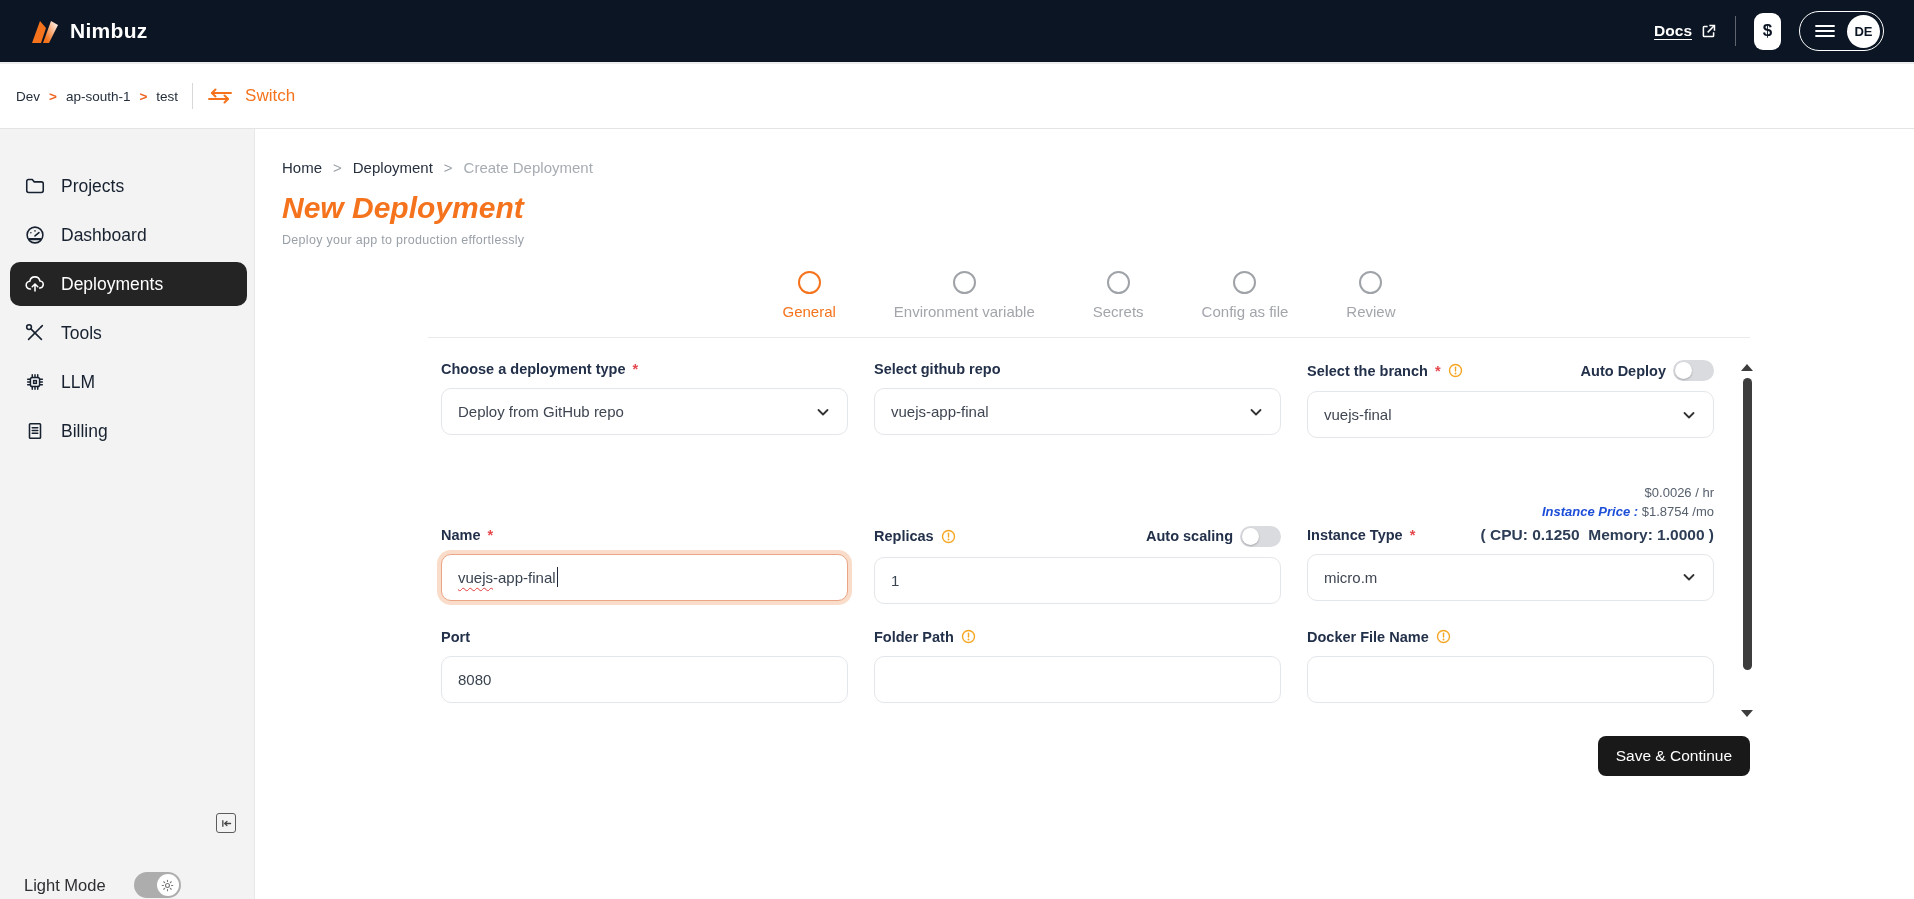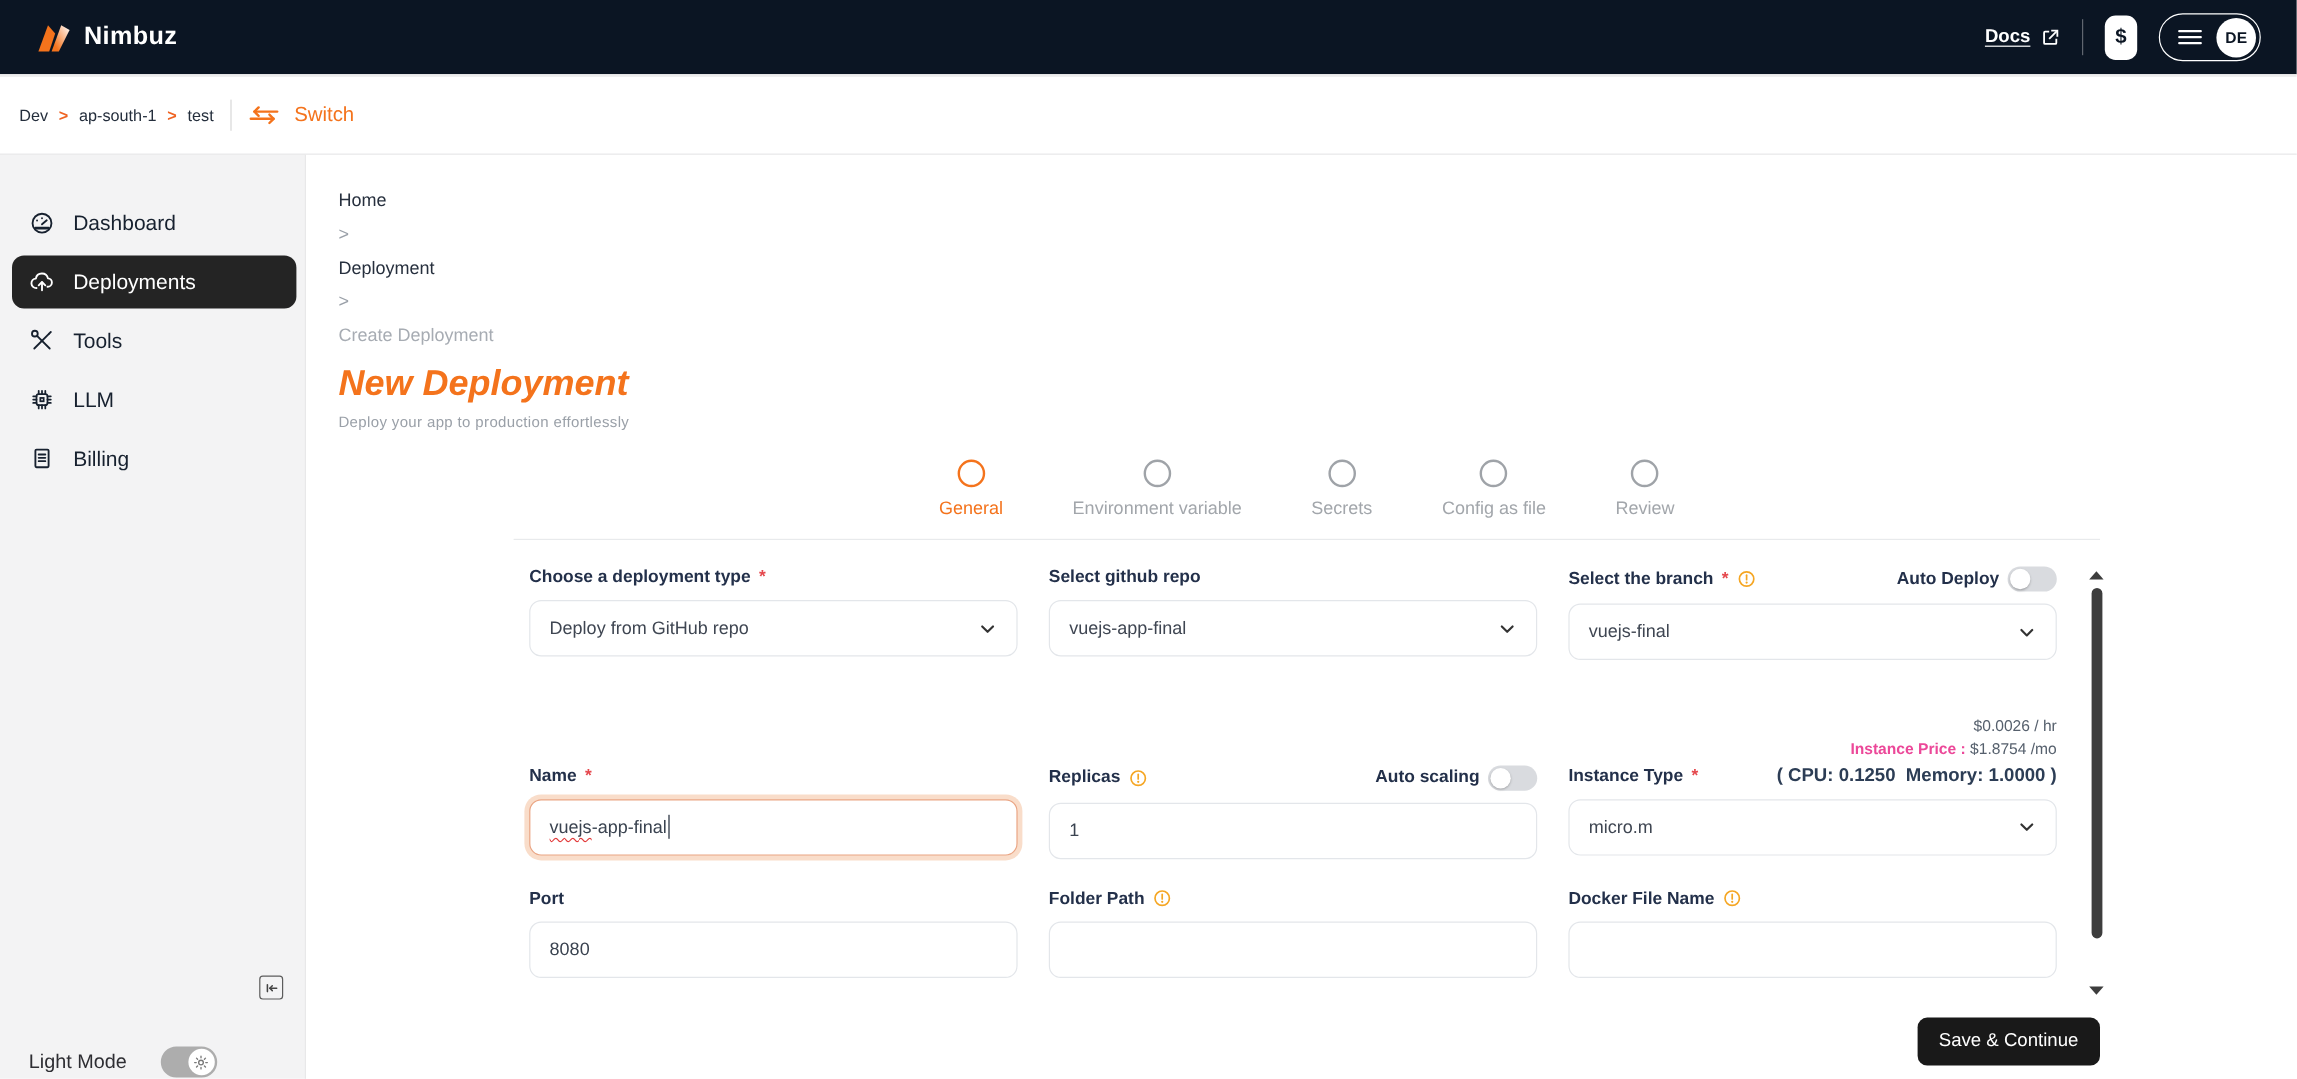--- a/index.html
+++ b/index.html
@@ -50,21 +50,21 @@
     align-items:center; gap:28px; }
   .lightmode-label { font-size:16.5px; color:#2e2e33; }
   .lm-toggle { width:47px; height:26px; border-radius:999px; background:#adadad;
     position:relative; cursor:pointer; }
   .lm-knob { position:absolute; top:2px; right:2px; width:22px; height:22px;
     border-radius:50%; background:#fff; display:flex; align-items:center;
     justify-content:center; color:#7a7a7a; }
 
   
   .content { flex:1; background:#fff; padding:30px 0 0 27px; position:relative; }
-  .crumbs { display:flex; gap:11px; font-size:15px; color:#27303e; font-weight:500;flex-direction:column; }
+  .crumbs { display:flex; align-items:center; gap:11px; font-size:15px; color:#27303e; font-weight:500; }
   .crumb-sep { color:#9aa0a8; }
   .crumb-muted { color:#a7acb3; font-weight:400; }
   .page-title { margin-top:15px; font-size:30px; font-weight:700; color:#f4731c;font-style:italic; }
   .page-sub { margin-top:8px; font-size:12.5px; color:#9aa0a8; letter-spacing:.3px; }
 
   .form-wrap { margin-left:146px; width:1322px; }
   .stepper { margin-top:24px; display:flex; justify-content:center; gap:58px;
     padding-bottom:17px; border-bottom:1px solid #e8eaec; }
   .step { display:flex; flex-direction:column; align-items:center; gap:9px;
     font-size:15px; color:#a2a6ab; cursor:pointer;justify-content:center; }
@@ -87,21 +87,21 @@
   .squiggle { text-decoration:underline; text-decoration-style:wavy;
     text-decoration-color:#e23c3c; text-decoration-thickness:1px; text-underline-offset:4px; }
   .caret { width:1.5px; height:20px; background:#1f2937; margin-left:1px; }
   .toggle { width:41px; height:21px; border-radius:999px; background:#d9dbdf;
     position:relative; cursor:pointer; flex-shrink:0; }
   .toggle .knob { position:absolute; top:2px; left:2px; width:17px; height:17px;
     border-radius:50%; background:#fff; box-shadow:0 1px 2px rgba(0,0,0,.25); }
 
   .pricing { grid-column:1 / -1; text-align:right; margin-top:46px; font-size:13px;
     color:#56606d; line-height:1.45; }
-  .pricing b { color:#ec4899; }
+  .pricing b { color:#1d4ed8;font-style:italic; }
   .row2 { margin-top:4px; }
   .row3 { margin-top:24px; }
   .row4 { margin-top:20px; }
   .specs { font-size:15.5px; font-weight:600; color:#2c3d55; white-space:pre; }
 
   
   .sb { position:absolute; right:-4px; top:26px; width:14px; height:352px; }
   .sb-up, .sb-down { width:0; height:0; border-left:6px solid transparent;
     border-right:6px solid transparent; margin:0 auto; cursor:pointer; }
   .sb-up { border-bottom:7px solid #3d3d3d; }
@@ -181,20 +181,28 @@
     </span>
     <span>Switch</span>
   </div>
 </div>
 
 <div class="layout">
 
   <nav class="sidebar">
     <div class="nav-item">
       <span style="display:flex;">
+        <svg width="22" height="22" viewBox="0 0 24 24" fill="none" stroke="currentColor" stroke-width="1.7" stroke-linejoin="round">
+          <path d="M3 7a2 2 0 0 1 2-2h4l2.2 2.5H19a2 2 0 0 1 2 2V17a2 2 0 0 1-2 2H5a2 2 0 0 1-2-2z"></path>
+        </svg>
+        </span>
+      <span>Projects</span>
+    </div>
+    <div class="nav-item">
+      <span style="display:flex;">
         <svg width="22" height="22" viewBox="0 0 24 24" fill="none" stroke="currentColor" stroke-width="1.7" stroke-linecap="round">
           <circle cx="12" cy="12" r="8.6"></circle>
             <path d="M12 13l4.3-3.6"></path>
           <path d="M6 16.5h12" stroke-width="2.4"></path>
             <path d="M7.5 9.5l.01 0"></path>
             <path d="M12 7.5l.01 0"></path>
         </svg>
         </span>
       <span>Dashboard</span>
     </div>

